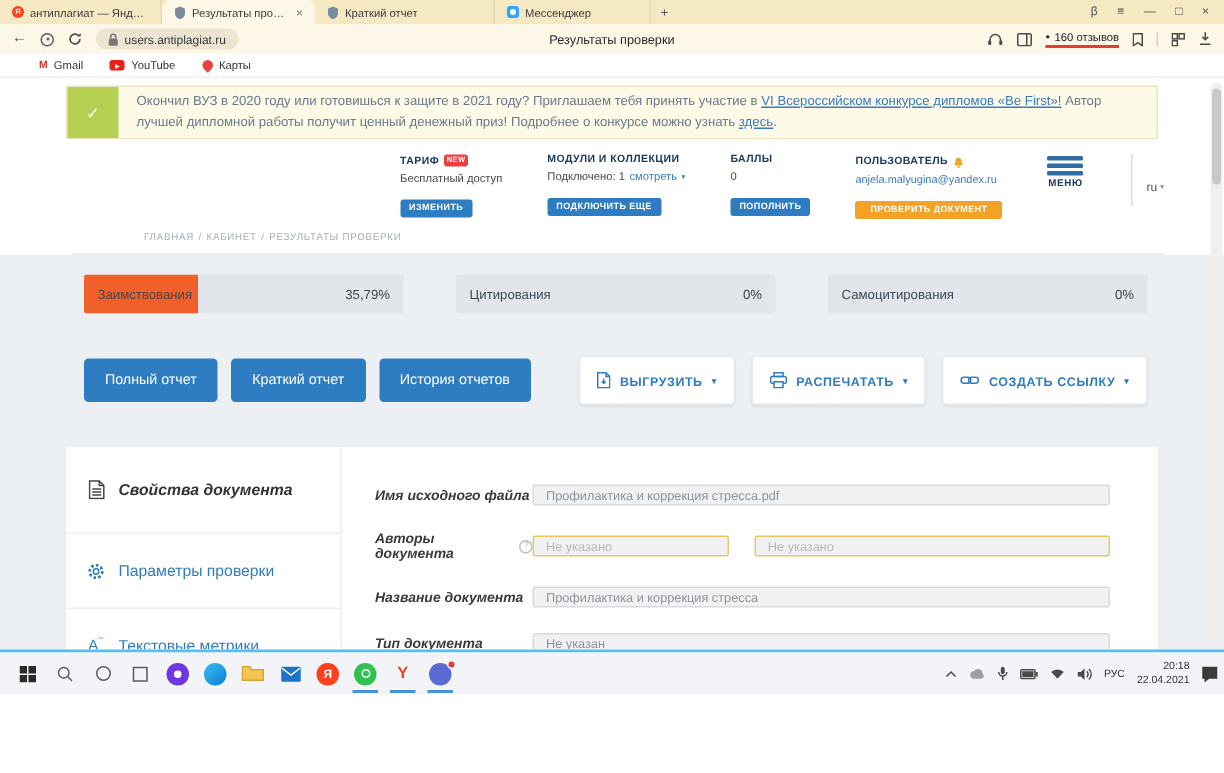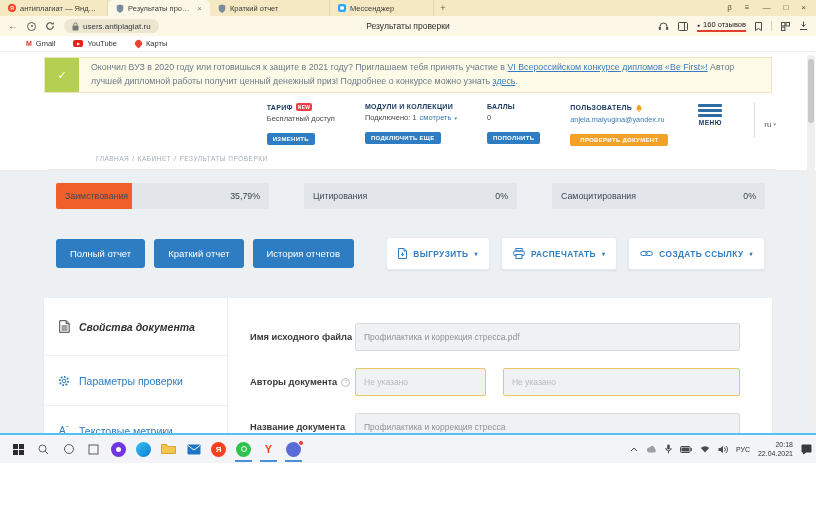--- a/index.html
+++ b/index.html
@@ -91,24 +91,24 @@
   .side-item { display:flex; align-items:center; gap:8px; height:50px; padding-left:13px; border-bottom:1px solid #eceff1; font-size:10.5px; color:#2e7cc1; cursor:pointer; }
   .side-item.first { height:58px;font-style:italic; }
   .side-item.active { color:#333; font-weight:bold; }
   .side-item:last-child { border-bottom:none; }
   .ticon { flex:0 0 14px; display:flex; justify-content:center; }
   .a-metric-ic { font-size:10px; color:#2e7cc1; line-height:1; text-align:center; }
   .a-metric-ic em { display:block; font-style:normal; font-size:6px; margin-top:-3px; }
 
   .doc-form { flex:1; padding:25px 32px 0 22px; display:flex; flex-direction:column; gap:17px; }
   .form-row { display:flex; align-items:center; }
-  .form-label { flex:0 0 105px; font-size:9.3px; font-weight:bold; color:#3a3a3a; display:flex; align-items:center; gap:4px; }
+  .form-label { flex:0 0 105px; font-size:9.3px; font-weight:bold; color:#3a3a3a; display:flex; align-items:center; gap:4px;font-style:italic; }
   .q-ic { width:9px; height:9px; border:1px solid #b9bdc2; border-radius:50%; color:#b9bdc2; font-size:6px; display:flex; align-items:center; justify-content:center; font-weight:normal; cursor:pointer; }
   .form-inputs { flex:1; display:flex; gap:17px; }
-  .f-input { width:100%; height:28px; background:#f0f1f2; border:1px solid #d8dadd; border-radius:2px; font-size:8.5px; color:#8d9399; padding:0 8px; font-family:inherit; }
+  .f-input { width:100%; height:14px; background:#f0f1f2; border:1px solid #d8dadd; border-radius:2px; font-size:8.5px; color:#8d9399; padding:0 8px; font-family:inherit; }
   .f-input.author { border-color:#e8c861; color:#b5b9be; }
   .f-input.a1 { width:34%; flex:0 0 auto; }
   .f-input.a2 { flex:1; }
 
   .page-scrollbar { position:absolute; right:1px; top:3px; bottom:3px; width:8px; background:#efefef; border-radius:4px; }
   .page-thumb { position:absolute; top:4px; left:1px; width:6px; height:64px; background:#c8c8c8; border-radius:3px; cursor:pointer; }
 
   
   .win-line { position:absolute; top:433px; left:0; width:816px; height:2px; background:#55c1f0; }
   .taskbar { position:absolute; top:435px; left:0; width:816px; height:28px; background:#f2f4f7; display:flex; align-items:center; padding:0 4px 0 6px; }

